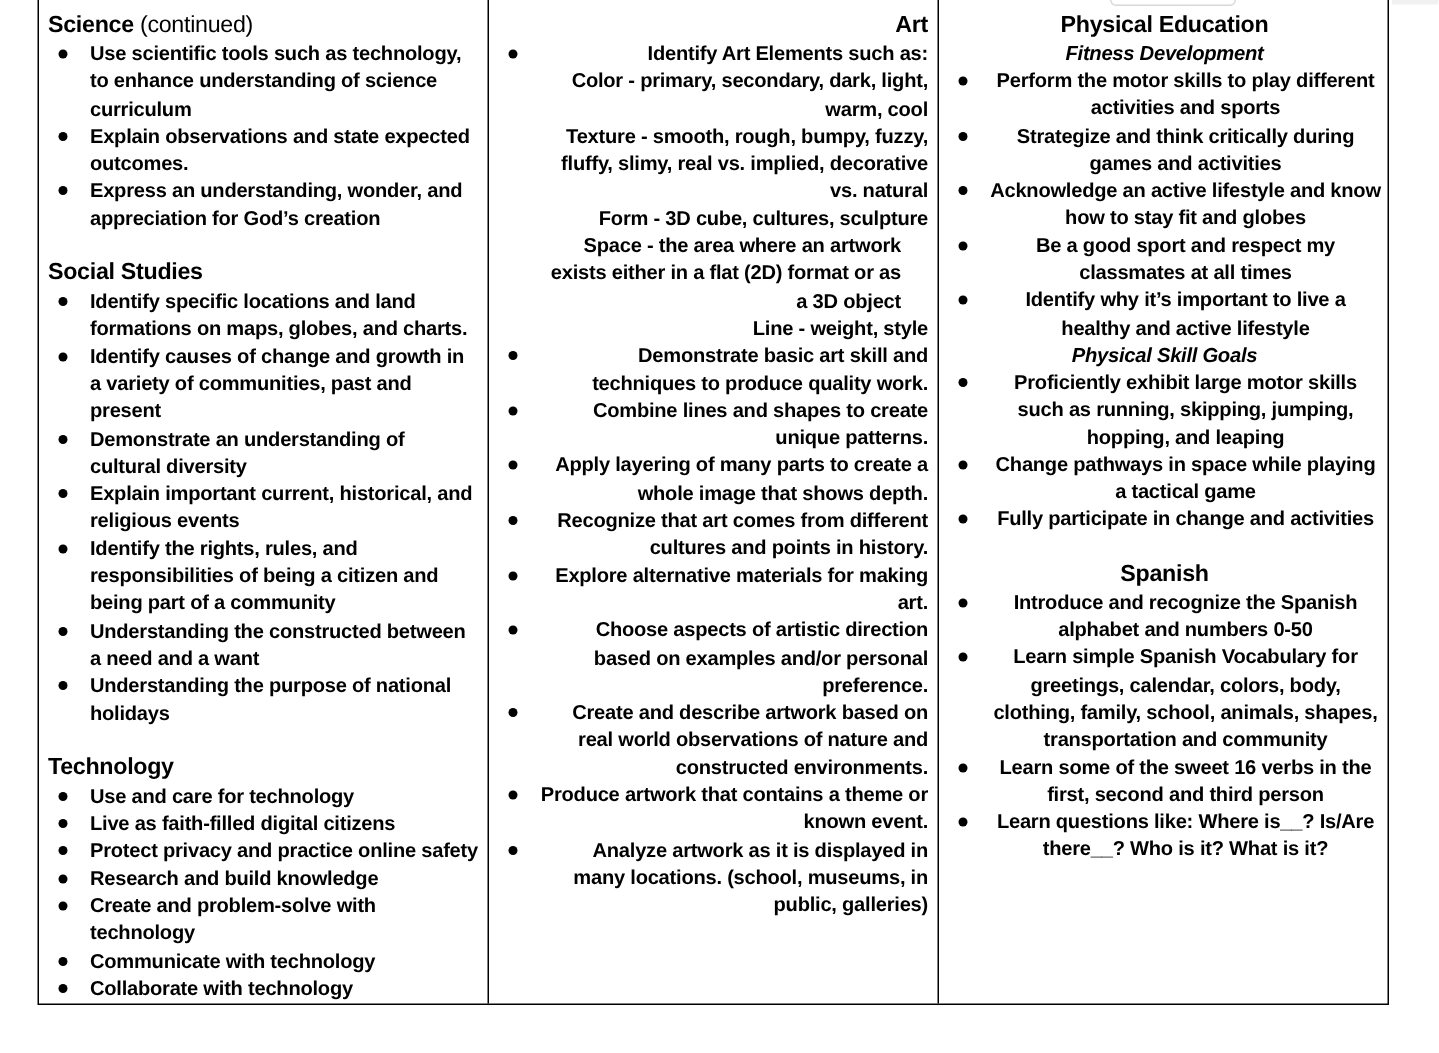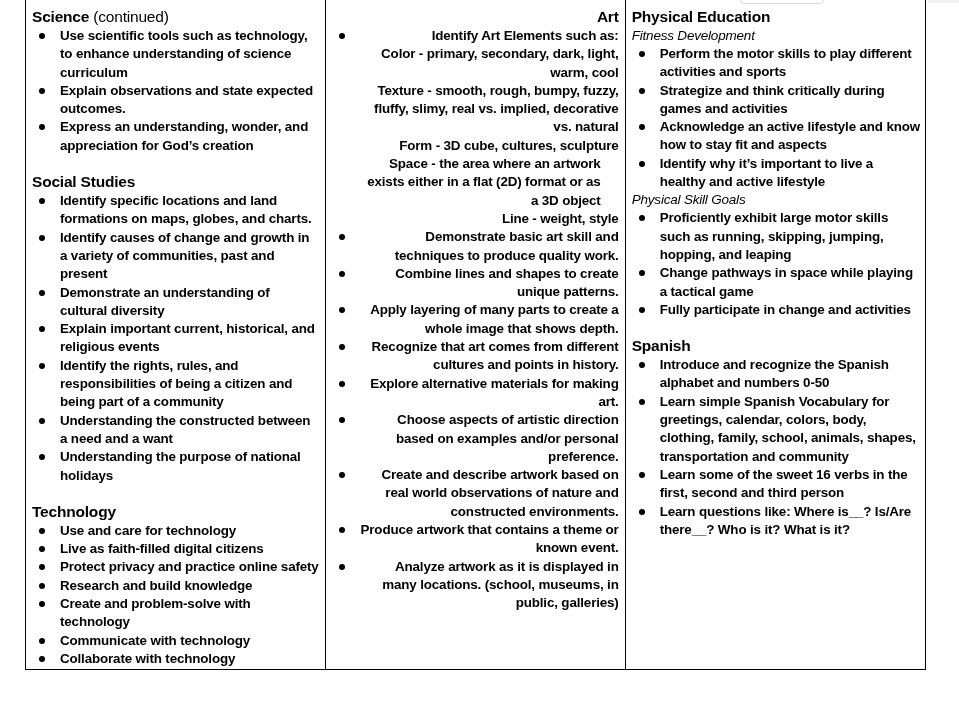--- a/index.html
+++ b/index.html
@@ -31,32 +31,32 @@
       box-sizing: border-box;
       padding: 8px 6px 0 6px;
       height: 100%;
       overflow: hidden;
     }
     .col + .col {
       border-left: 1.5px solid #000;
     }
     .col-1 { width: 300px; }
     .col-2 { width: 300px; text-align: right; }
-    .col-3 { width: 301px; padding-right: 4px; }
+    .col-3 { width: 301px; padding-right: 4px; text-align: center; }
     .heading {
       font-size: 15.5px;
       font-weight: bold;
       line-height: 18px;
       margin: 0 0 1px 0;
       letter-spacing: -0.2px;
     }
     .heading .normal { font-weight: normal; }
     .subheading {
       font-size: 13.5px;
-      font-weight: normal;
+      font-weight: bold;
       font-style: italic;
       line-height: 18px;
       margin: 0;
       letter-spacing: -0.2px;
     }
     ul {
       list-style: none;
       margin: 0;
       padding: 0;
       font-weight: bold;
@@ -184,21 +184,22 @@
       </div>
     </div>
 
     <div class="col col-3">
       <div>
         <div class="heading">Physical Education</div>
         <div class="subheading">Fitness Development</div>
         <ul>
           <li><span class="bullet"></span><span>Perform the motor skills to play different activities and sports</span></li>
           <li><span class="bullet"></span><span>Strategize and think critically during games and activities</span></li>
-          <li><span class="bullet"></span><span>Acknowledge an active lifestyle and know how to stay fit and aspects</span></li>
+          <li><span class="bullet"></span><span>Acknowledge an active lifestyle and know how to stay fit and globes</span></li>
+          <li><span class="bullet"></span><span>Be a good sport and respect my classmates at all times</span></li>
           <li><span class="bullet"></span><span>Identify why it’s important to live a healthy and active lifestyle</span></li>
         </ul>
         <div class="subheading">Physical Skill Goals</div>
         <ul>
           <li><span class="bullet"></span><span>Proficiently exhibit large motor skills such as running, skipping, jumping, hopping, and leaping</span></li>
           <li><span class="bullet"></span><span>Change pathways in space while playing a tactical game</span></li>
           <li><span class="bullet"></span><span>Fully participate in change and activities</span></li>
         </ul>
       </div>
       <div class="section-gap-sm"></div>

